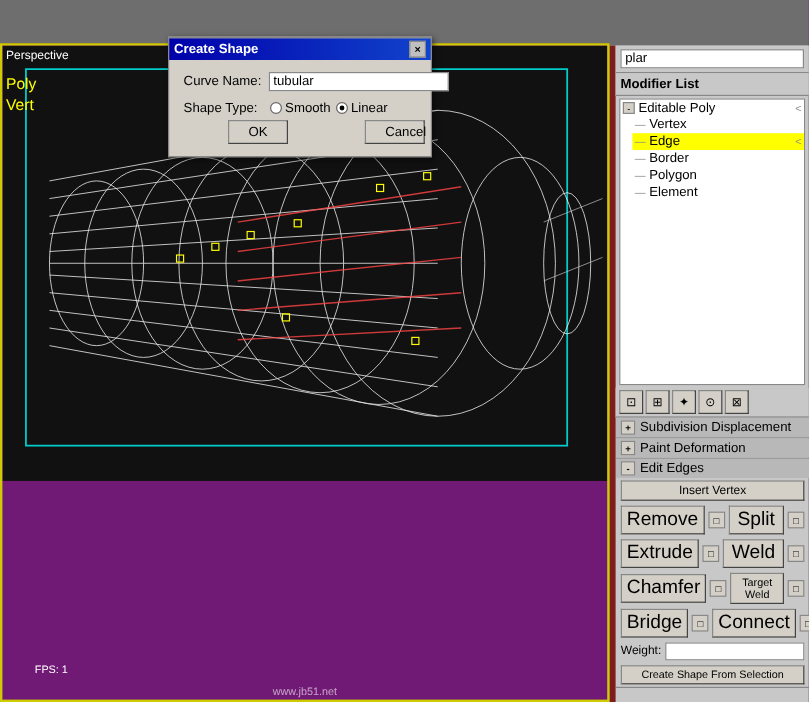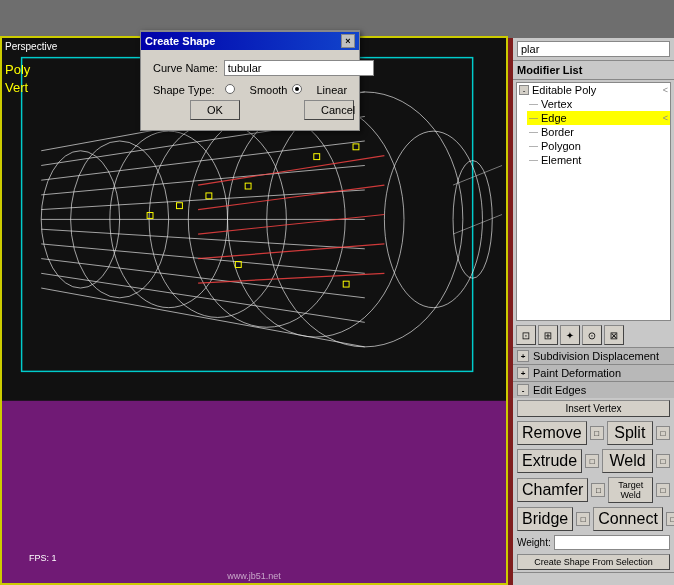--- a/index.html
+++ b/index.html
@@ -162,21 +162,22 @@
     }
 
     .dialog-row-type {
       display: flex;
       align-items: center;
       gap: 4px;
     }
 
     .radio-option {
       display: flex;
-      gap: 15px;
+      align-items: center;
+      gap: 3px;
     }
 
     .radio-input {
       width: 10px;
       height: 10px;
       border-radius: 50%;
       border: 1px solid #666;
       background: white;
       position: relative;
     }

